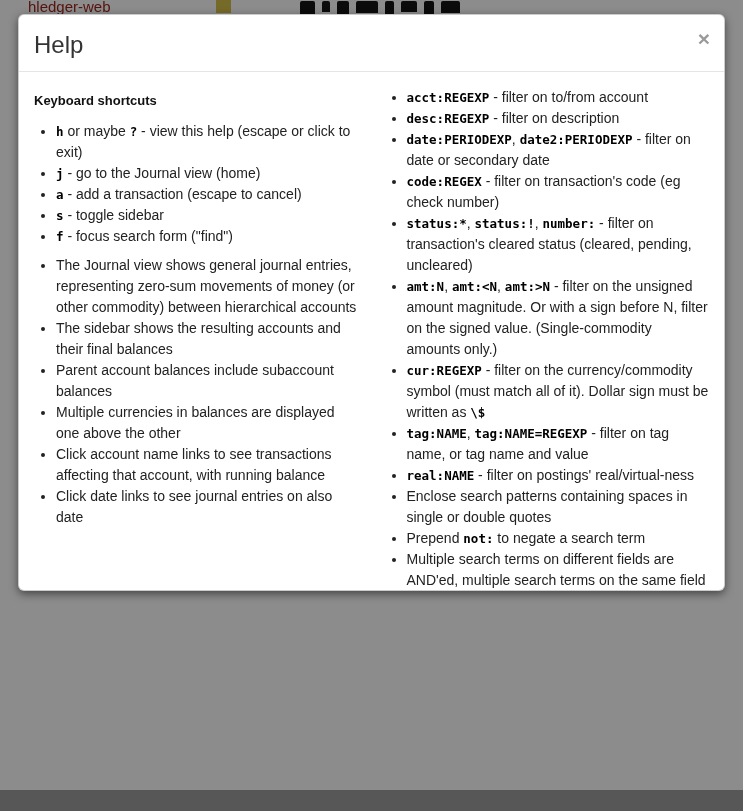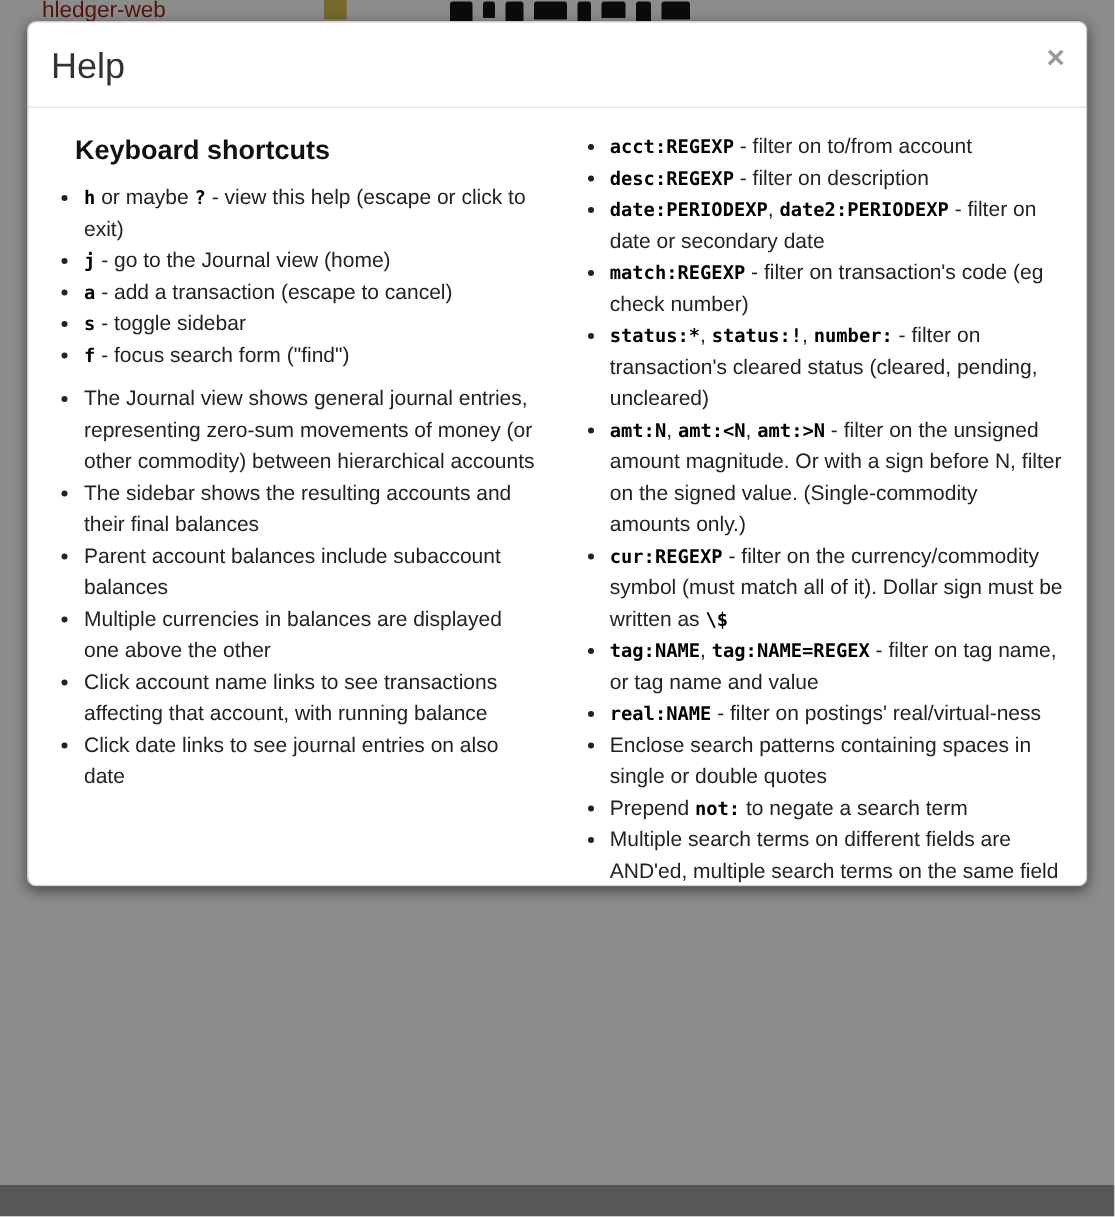--- a/index.html
+++ b/index.html
@@ -40,21 +40,21 @@
   .modal-close {
     position:absolute; right:14px; top:13px; background:none; border:none;
     font-size:21px; font-weight:bold; color:var(--close,#9a9a9a);
     line-height:1; cursor:pointer; font-family:inherit;
   }
   .modal-body {
     display:flex; gap:26px; padding:15px;
     color:var(--text,#222); font-size:14px; line-height:21px;
   }
   .col { flex:1 1 0; min-width:0; }
-  .section-heading { font-size:18px; font-weight:bold; color:#111; margin:22px 16px 10px; }
+  .section-heading { font-size:13px; font-weight:bold; color:#111; margin:22px 0 10px; }
   .col .section-heading:first-child { margin-top:3px; }
   .help-list { margin:0 0 8px; padding-left:22px; list-style:disc; }
   .help-list li { margin:0; }
   code {
     font-family:"DejaVu Sans Mono", monospace;
     font-weight:bold; font-size:12.5px; color:#000;
   }
 </style>
 </head>
 <body>
@@ -99,25 +99,25 @@
           <li>Multiple currencies in balances are displayed one above the other</li>
           <li>Click account name links to see transactions affecting that account, with running balance</li>
           <li>Click date links to see journal entries on also date</li>
         </ul>
       </div>
     <div class="col">
         <ul class="help-list">
           <li><code>acct:REGEXP</code> - filter on to/from account</li>
           <li><code>desc:REGEXP</code> - filter on description</li>
           <li><code>date:PERIODEXP</code>, <code>date2:PERIODEXP</code> - filter on date or secondary date</li>
-          <li><code>match:REGEXP</code> - filter on transaction's code (eg check number)</li>
+          <li><code>code:REGEX</code> - filter on transaction's code (eg check number)</li>
           <li><code>status:*</code>, <code>status:!</code>, <code>number:</code> - filter on transaction's cleared status (cleared, pending, uncleared)</li>
           <li><code>amt:N</code>, <code>amt:&lt;N</code>, <code>amt:&gt;N</code> - filter on the unsigned amount magnitude. Or with a sign before N, filter on the signed value. (Single-commodity amounts only.)</li>
           <li><code>cur:REGEXP</code> - filter on the currency/commodity symbol (must match all of it). Dollar sign must be written as <code>\$</code></li>
-          <li><code>tag:NAME</code>, <code>tag:NAME=REGEX</code> - filter on tag name, or tag name and value</li>
+          <li><code>tag:NAME</code>, <code>tag:NAME=REGEXP</code> - filter on tag name, or tag name and value</li>
           <li><code>real:NAME</code> - filter on postings' real/virtual-ness</li>
           <li>Enclose search patterns containing spaces in single or double quotes</li>
           <li>Prepend <code>not:</code> to negate a search term</li>
           <li>Multiple search terms on different fields are AND'ed, multiple search terms on the same field are OR'ed</li>
           <li>These search terms also work with command-line hledger</li>
         </ul>
       </div>
   </div>
 </div>
 

